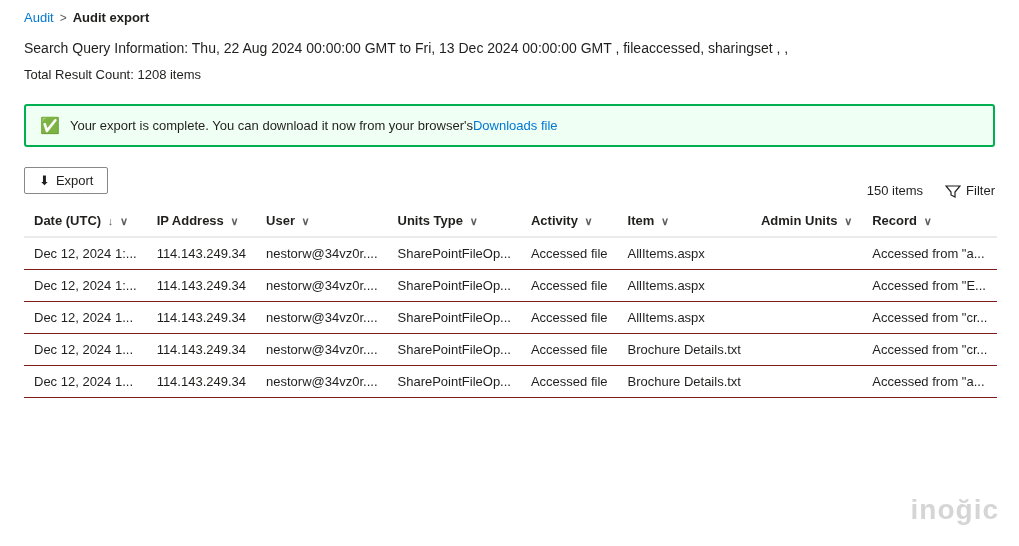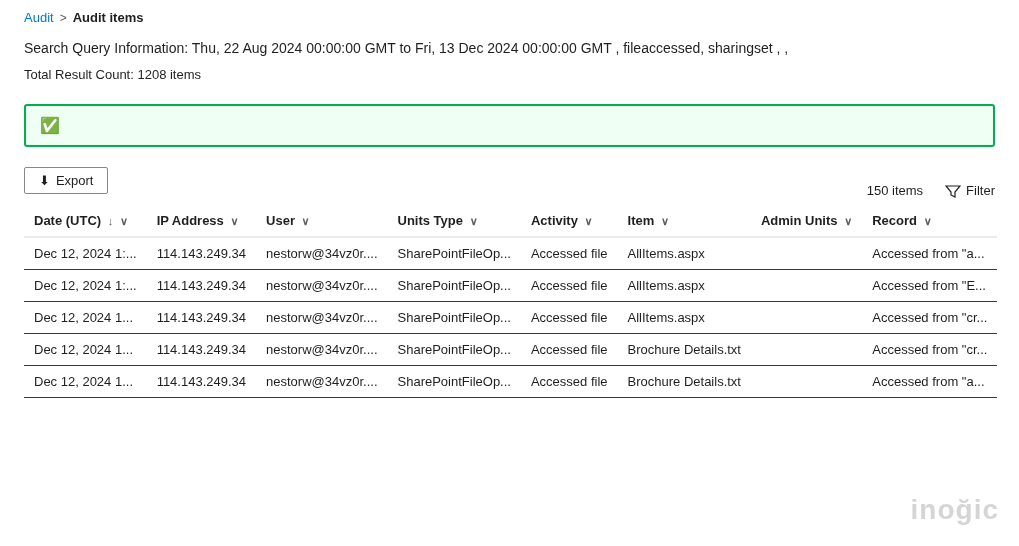--- a/index.html
+++ b/index.html
@@ -206,30 +206,33 @@
     }
   </style>
 </head>
 <body>
 
 <div class="page-container">
 
   <nav class="breadcrumb">
     <a class="breadcrumb-link">Audit</a>
     <span class="breadcrumb-sep">&gt;</span>
-    <span class="breadcrumb-current">Audit items</span>
+    <span class="breadcrumb-current">Audit export</span>
   </nav>
 
   <div class="search-info">
     <div class="search-query-text">Search Query Information: Thu, 22 Aug 2024 00:00:00 GMT to Fri, 13 Dec 2024 00:00:00 GMT , fileaccessed, sharingset , ,</div>
     <div class="total-count">Total Result Count: 1208 items</div>
   </div>
 
   <div class="export-banner">
     <span class="export-banner-icon">✅</span>
+    <span class="export-banner-text">
+      <span>Your export is complete. You can download it now from your browser's</span><a class="export-banner-link">Downloads file</a>
+    </span>
   </div>
 
   <div class="toolbar-row">
     <button class="export-button">
       <span>⬇</span>
       <span>Export</span>
     </button>
     <div class="toolbar-right">
       <span>150 items</span>
       <div class="filter-button">

